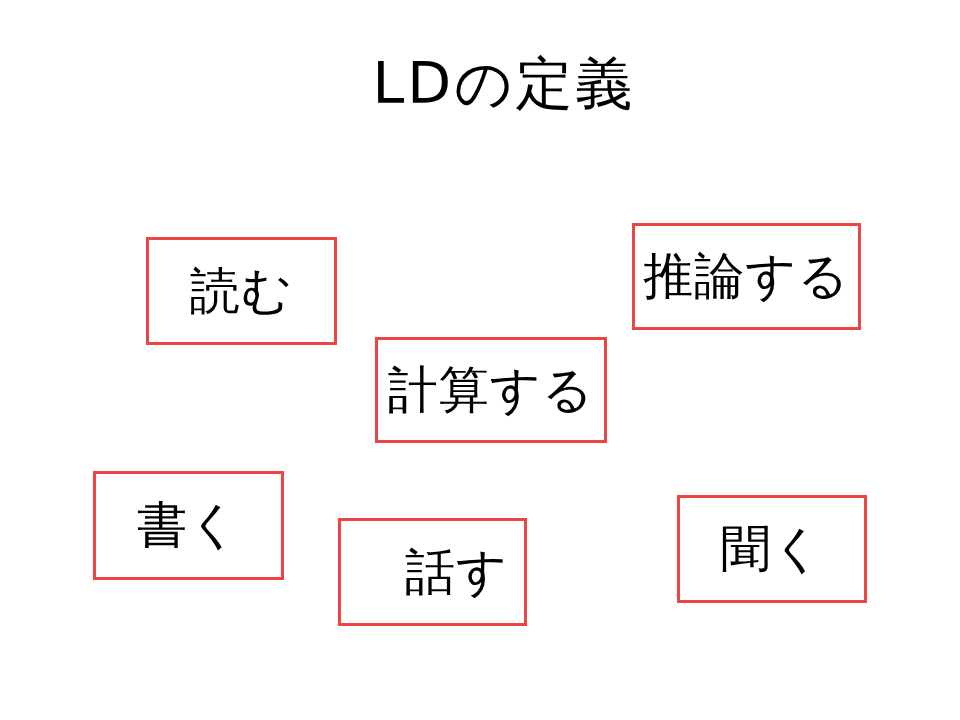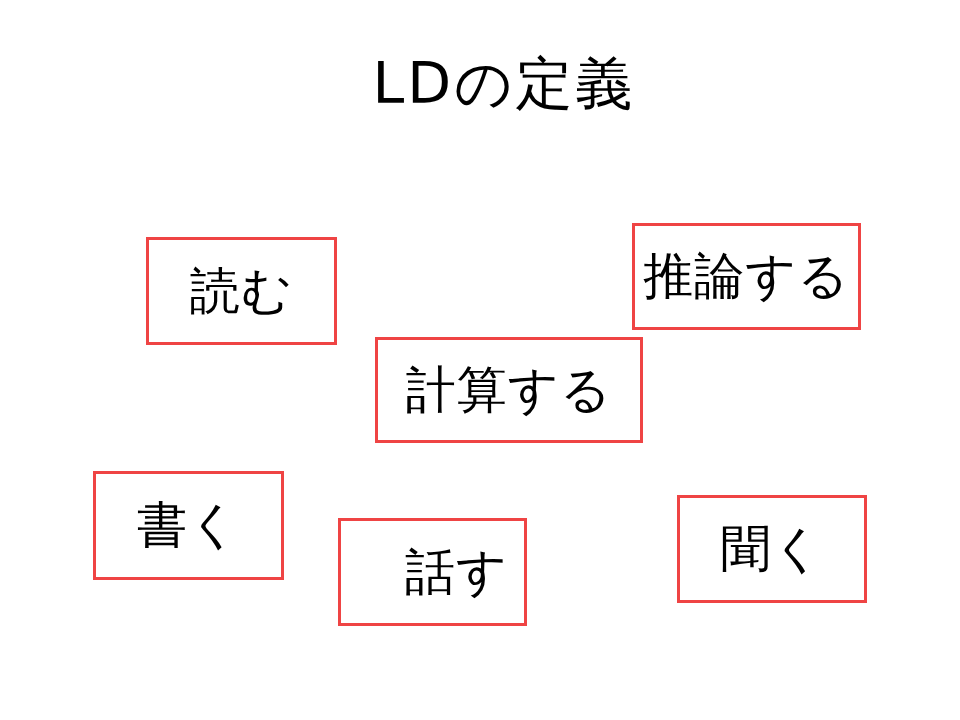--- a/index.html
+++ b/index.html
@@ -39,21 +39,21 @@
     justify-content: center;
     font-size: 50px;
     font-weight: 400;
     color: #000000;
     letter-spacing: 1px;
     white-space: nowrap;
   }
   
   .box-read      { left: 146px; top: 237px; width: 191px; height: 108px; }
   .box-reason    { left: 616px; top: 223px; width: 229px; height: 107px; margin-left: 16px; }
-  .box-calculate { left: 375px; top: 337px; width: 268px; height: 106px; }
+  .box-calculate { left: 375px; top: 337px; width: 232px; height: 106px; }
   .box-write     { left:  93px; top: 471px; width: 191px; height: 109px; }
   .box-speak     { left: 338px; top: 518px; width: 189px; height: 108px; padding-left: 48px; }
   .box-listen    { left: 677px; top: 465px; width: 190px; height: 108px; margin-top: 30px; }
 </style>
 </head>
 <body>
 
 <div class="slide">
 
   <h1 class="slide-title">LDの定義</h1>

